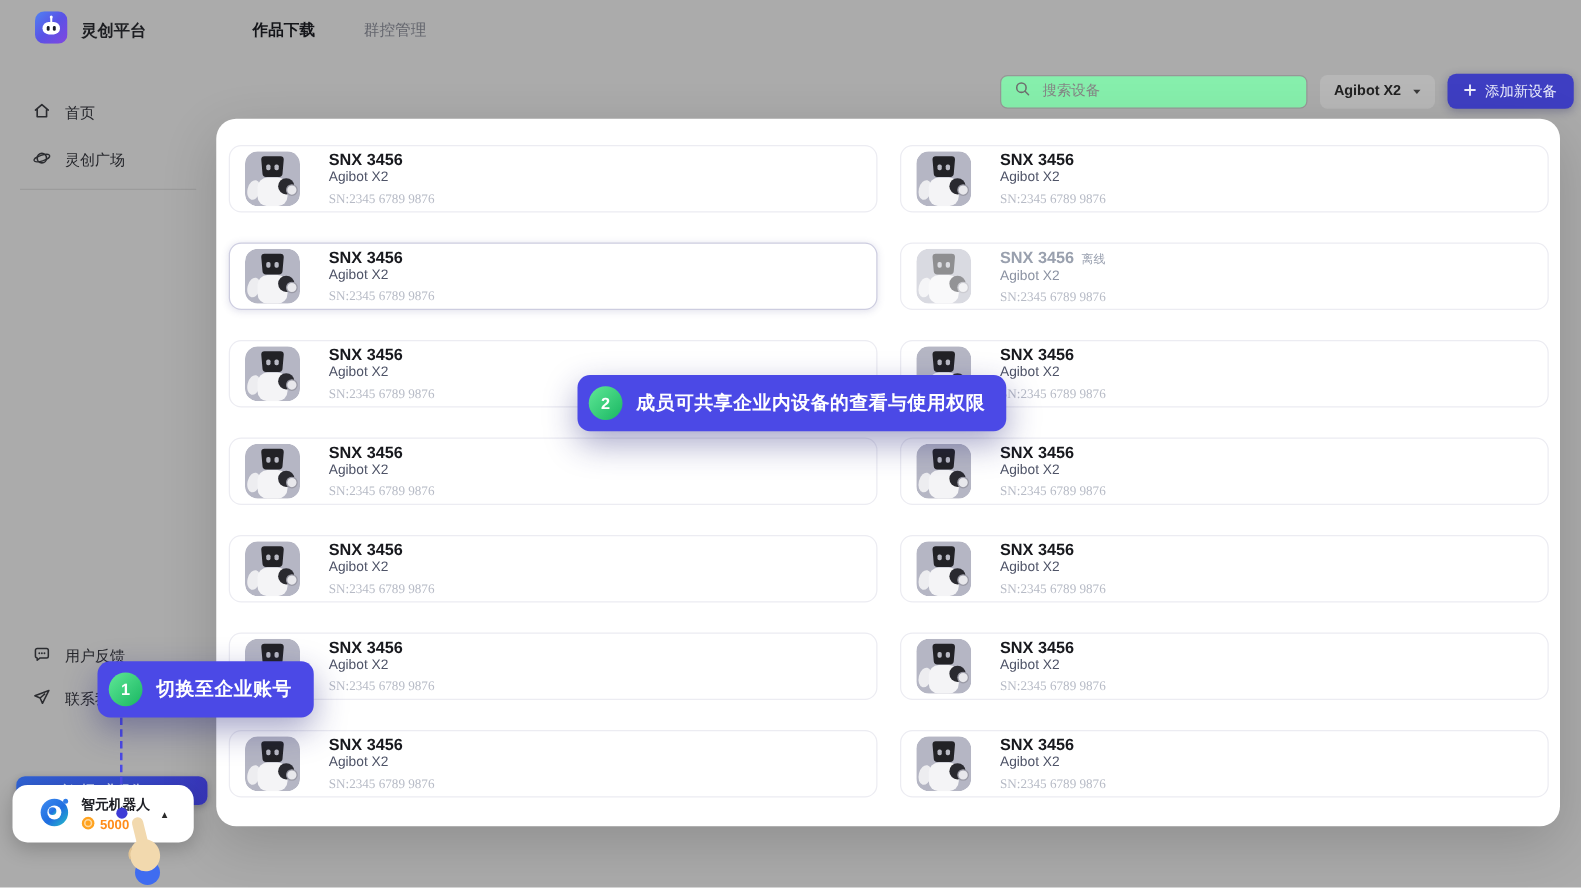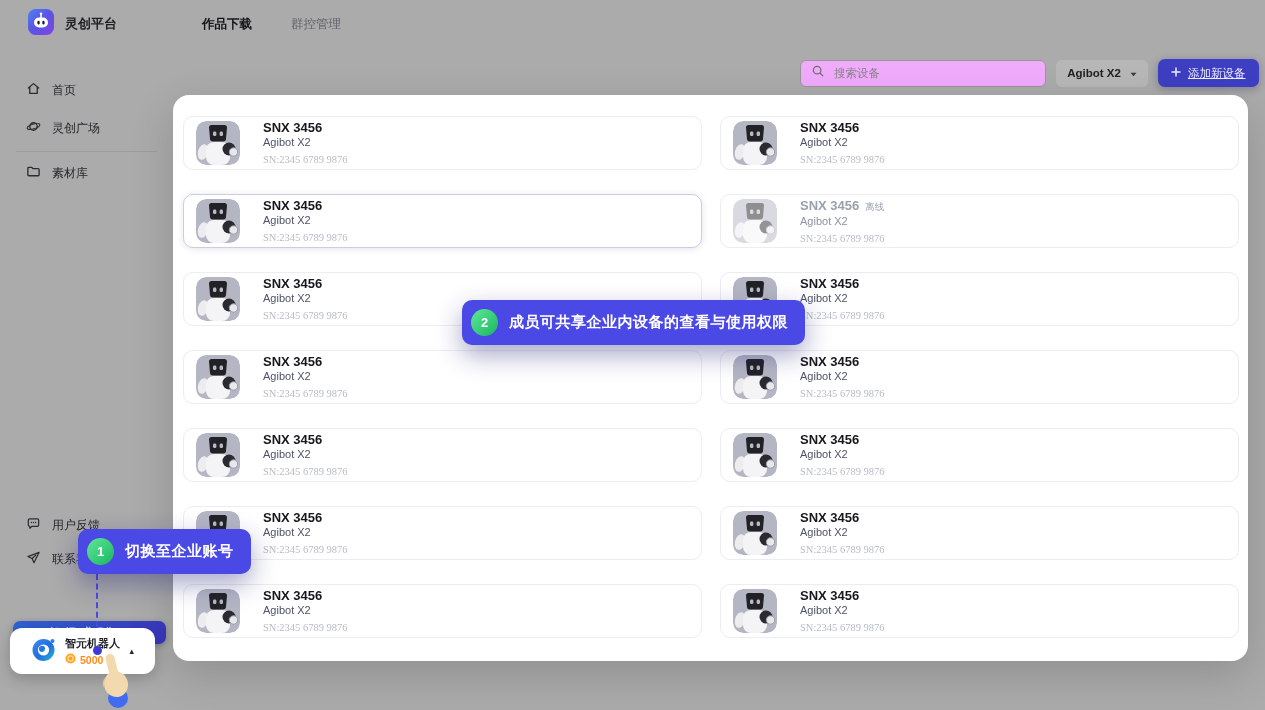--- a/index.html
+++ b/index.html
@@ -32,29 +32,29 @@
   .points-arrows{color:#e9efff;letter-spacing:-1px;font-size:12px;}
   .account-card{position:absolute;left:10px;top:628px;width:145px;height:46px;background:#fff;
     border-radius:12px;box-shadow:0 5px 16px rgba(0,0,0,.22);display:flex;align-items:center;
     padding:0 21px;gap:8px;box-sizing:border-box;z-index:25;}
   .acct-texts{display:flex;flex-direction:column;gap:2px;}
   .acct-name{font-size:11px;font-weight:bold;color:#1d1e24;}
   .acct-points{display:flex;align-items:center;gap:4px;font-size:10.5px;font-weight:bold;color:#ff8c1a;text-align:center;}
   .acct-caret{margin-left:auto;font-size:9px;color:#2a2a2a;line-height:1;}
   
   .toolbar{position:absolute;left:800px;top:59px;display:flex;align-items:center;gap:10px;}
-  .search-box{width:246px;height:27px;border:1px solid #979797;border-radius:6px;background:#f0abfc;
+  .search-box{width:246px;height:27px;border:1px solid #979797;border-radius:6px;background:#86efac;
     display:flex;align-items:center;padding:0 10px;gap:7px;box-sizing:border-box;}
   .search-box input{flex:1;border:none;outline:none;background:transparent;font-size:11.5px;color:#333;
     font-family:"Liberation Sans","DejaVu Sans",sans-serif;}
   .search-box input::placeholder{color:#858585;}
   .filter{width:92px;height:27px;background:#b7b7b7;border-radius:6px;display:flex;align-items:center;
     justify-content:center;gap:9px;font-size:11.5px;font-weight:bold;color:#222;}
   .add-btn{height:28px;padding:0 13px;background:#3e3ec2;border-radius:7px;display:flex;align-items:center;
-    gap:7px;color:#eceefc;font-size:11.5px;box-shadow:0 2px 8px rgba(20,20,90,.3);text-decoration:underline;}
+    gap:7px;color:#eceefc;font-size:11.5px;box-shadow:0 2px 8px rgba(20,20,90,.3);}
   
   .panel{position:absolute;left:173px;top:95px;width:1075px;height:566px;background:#fff;
     border-radius:16px;box-shadow:0 14px 44px rgba(0,0,0,.16);box-sizing:border-box;}
   .grid{display:grid;grid-template-columns:1fr 1fr;column-gap:18px;row-gap:24px;
     padding:21px 9px 21px 10px;}
   .card{height:54px;border:1px solid #ececf2;border-radius:10px;background:#fff;display:flex;
     align-items:center;padding:12px 12px;gap:23px;box-sizing:border-box;}
   .card.selected{border-color:#cdcde0;box-shadow:0 1px 6px rgba(90,90,150,.16);}
   .thumb{width:44px;height:44px;border-radius:10px;overflow:hidden;flex:none;line-height:0;}
   .info{display:flex;flex-direction:column;}
@@ -124,28 +124,20 @@
   <div class="nav-item">
     <span>
       <svg width="15" height="15" viewBox="0 0 16 16">
           <circle cx="8" cy="8" r="4" fill="none" stroke="#2b2c30" stroke-width="1.4"></circle>
           <ellipse cx="8" cy="8" rx="7" ry="2.4" fill="none" stroke="#2b2c30" stroke-width="1.1" transform="rotate(-18 8 8)"></ellipse>
         </svg>
     </span>
     <span>灵创广场</span>
   </div>
   <div class="side-divider"></div>
-  <div class="nav-item">
-    <span>
-      <svg width="15" height="15" viewBox="0 0 16 16">
-          <path d="M2 4.5 C2 3.9 2.4 3.5 3 3.5 H6 L7.5 5 H13 C13.6 5 14 5.4 14 6 V11.5 C14 12.1 13.6 12.5 13 12.5 H3 C2.4 12.5 2 12.1 2 11.5 Z" fill="none" stroke="#2b2c30" stroke-width="1.4" stroke-linejoin="round"></path>
-        </svg>
-    </span>
-    <span>素材库</span>
-  </div>
 </div>
 
 <div class="side-footer">
   <div class="nav-item">
     <span>
       <svg width="15" height="15" viewBox="0 0 16 16">
           <path d="M2.5 4.5 C2.5 3.7 3.2 3 4 3 H12 C12.8 3 13.5 3.7 13.5 4.5 V9.5 C13.5 10.3 12.8 11 12 11 H6.5 L4 13 V11 H4 C3.2 11 2.5 10.3 2.5 9.5 Z" fill="none" stroke="#2b2c30" stroke-width="1.3" stroke-linejoin="round"></path>
           <circle cx="5.8" cy="7" r=".8" fill="#2b2c30"></circle>
           <circle cx="8" cy="7" r=".8" fill="#2b2c30"></circle>
           <circle cx="10.2" cy="7" r=".8" fill="#2b2c30"></circle>

